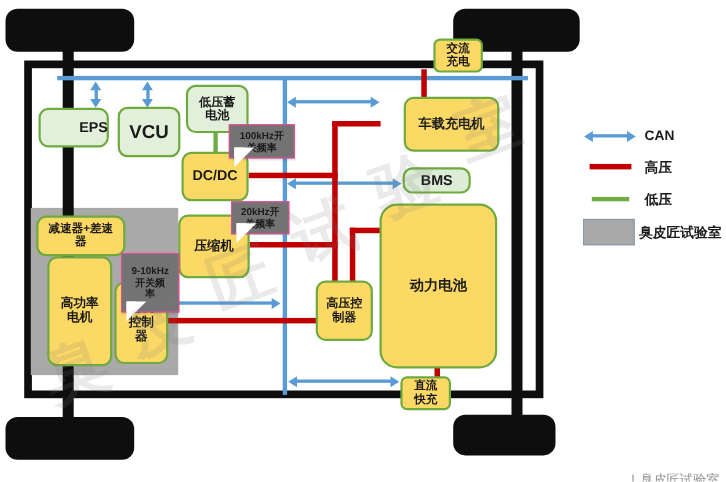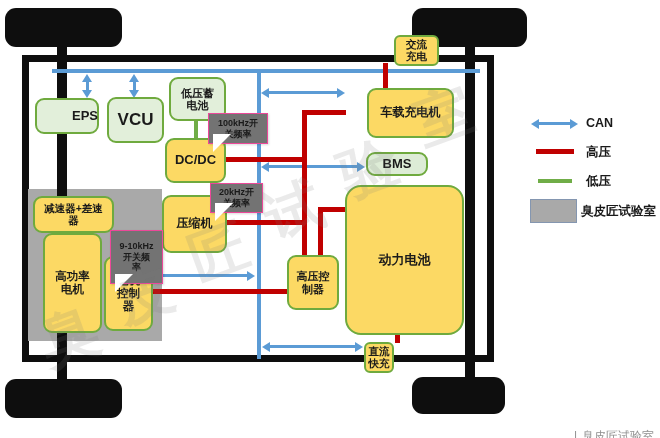--- a/index.html
+++ b/index.html
@@ -135,29 +135,29 @@
     <span>低压蓄
 电池</span></div>
   <div class="abs node yellow" style="left:165px;top:138px;width:61px;height:45px;font-size:13px;">
     <span>DC/DC</span></div>
   <div class="abs node yellow" style="left:162px;top:195px;width:65px;height:58px;font-size:12px;">
     <span>压缩机</span></div>
   <div class="abs node yellow" style="left:345px;top:88px;width:87px;height:50px;font-size:12px;margin-left:22px;">
     <span>车载充电机</span></div>
   <div class="abs node bmsgreen" style="left:366px;top:152px;width:62px;height:24px;font-size:13px;">
     <span>BMS</span></div>
-  <div class="abs node yellow" style="left:345px;top:185px;width:119px;height:150px;font-size:13px;border-radius:16px;">
+  <div class="abs node yellow" style="left:345px;top:185px;width:107px;height:150px;font-size:13px;border-radius:16px;">
     <span>动力电池</span></div>
   <div class="abs node yellow" style="left:287px;top:255px;width:52px;height:55px;font-size:11px;">
     <span>高压控
 制器</span></div>
   <div class="abs node yellow" style="left:362px;top:35px;width:45px;height:31px;font-size:10.5px;border-radius:6px;margin-left:32px;">
     <span>交流
 充电</span></div>
-  <div class="abs node yellow" style="left:364px;top:342px;width:30px;height:31px;font-size:10.5px;border-radius:6px;">
+  <div class="abs node yellow" style="left:364px;top:342px;width:46px;height:31px;font-size:10.5px;border-radius:6px;">
     <span>直流
 快充</span></div>
   <div class="abs node yellow" style="left:33px;top:196px;width:81px;height:37px;font-size:10.5px;">
     <span>减速器+差速
 器</span></div>
   <div class="abs node yellow" style="left:43px;top:233px;width:59px;height:100px;font-size:11.5px;">
     <span>高功率
 电机</span></div>
   <div class="abs node yellow" style="left:104px;top:256px;width:49px;height:75px;font-size:11.5px;">
     <span>电机

